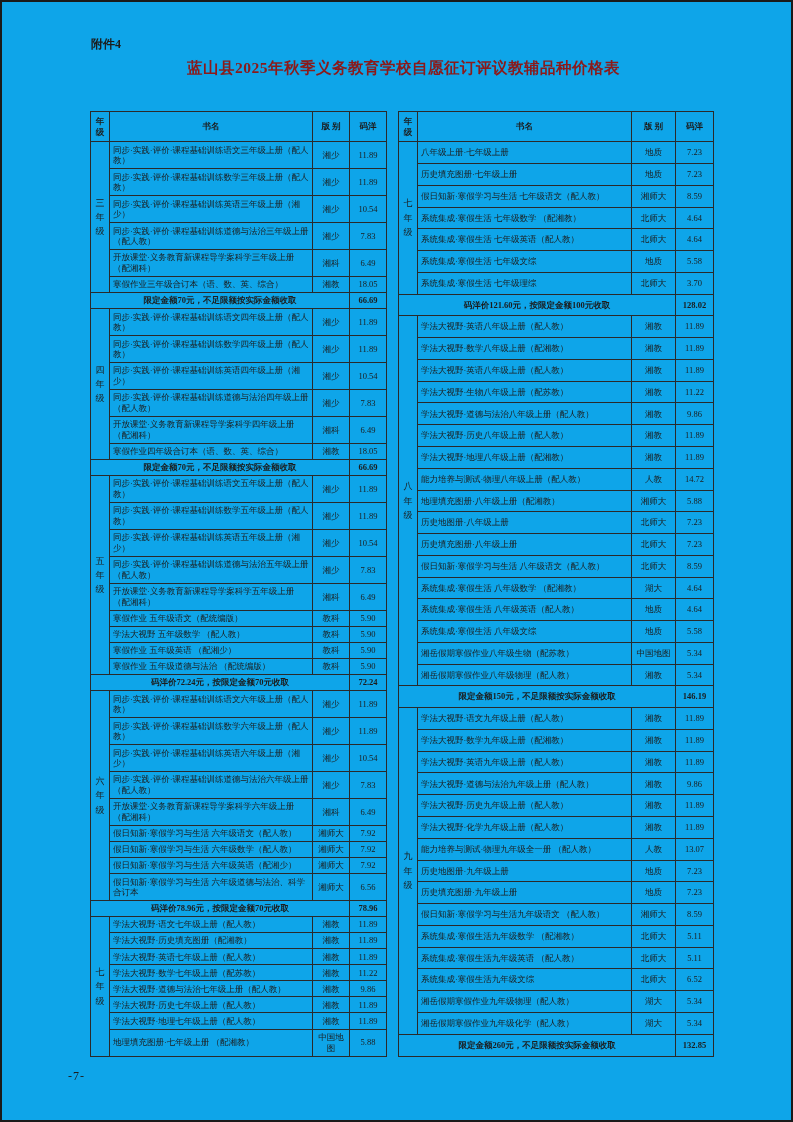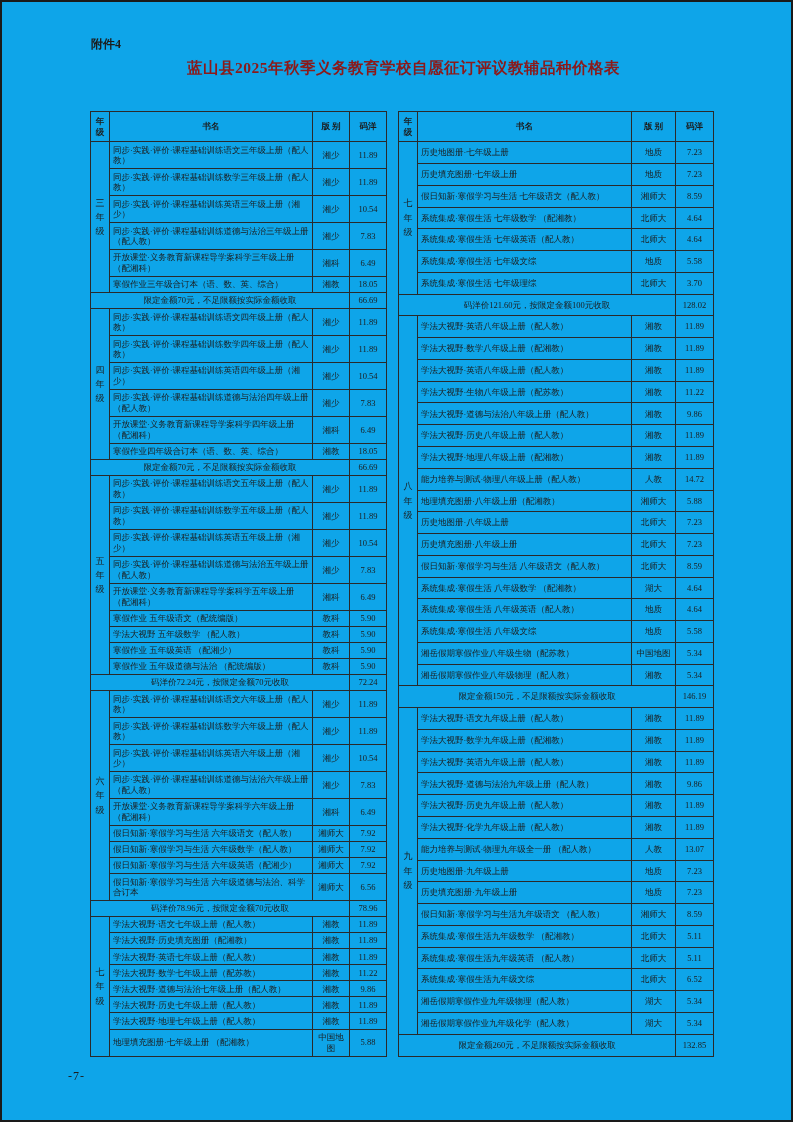--- a/index.html
+++ b/index.html
@@ -64,21 +64,21 @@
   }
   td.grade-cell {
     white-space: pre-line;
     text-align: center;
     font-size: 9px;
     line-height: 1.6;
     padding: 0 1px;
   }
   td.book-cell { text-align: left; padding-left: 3px; }
   td.edition-cell, td.price-cell { text-align: center; }
-  tr.summary-row td { font-weight: normal; }
+  tr.summary-row td { font-weight: bold; }
   td.summary-cell { text-align: center; }
   .page-number {
     position: absolute;
     left: 66px;
     bottom: 36px;
     font-size: 12px;
     letter-spacing: 1px;
   }
 </style>
 </head>
@@ -343,21 +343,21 @@
           <th>书名</th>
           <th>版 别</th>
           <th>码洋</th>
         </tr>
       </thead>
       <tbody>
           <tr class="">
             <td class="grade-cell" rowspan="7">七
 年
 级</td>
-            <td class="book-cell">历史地图册·七年级上册</td>
+            <td class="book-cell">八年级上册·七年级上册</td>
             <td class="edition-cell">地质</td>
             <td class="price-cell">7.23</td>
           </tr>
           <tr class="">
             <td class="book-cell">历史填充图册·七年级上册</td>
             <td class="edition-cell">地质</td>
             <td class="price-cell">7.23</td>
           </tr>
           <tr class="">
             <td class="book-cell">假日知新·寒假学习与生活 七年级语文（配人教）</td>

